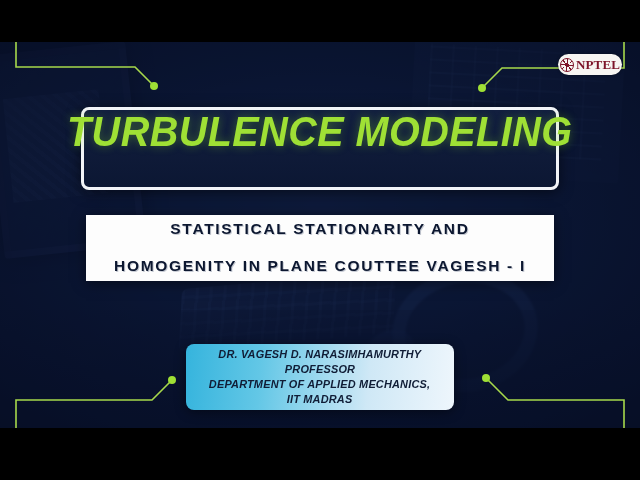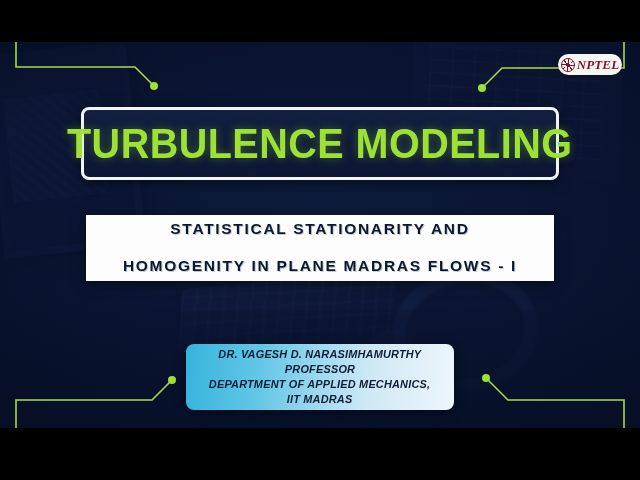--- a/index.html
+++ b/index.html
@@ -156,21 +156,20 @@
     width: 64px;
     height: 21px;
     background: #f7f5f2;
     border-radius: 11px;
     z-index: 45;
     display: flex;
     align-items: center;
     justify-content: center;
     gap: 2px;
     box-shadow: 0 0 3px rgba(0,0,0,0.4);
-    font-style: italic;
   }
   #nptel-emblem {
     width: 12px;
     height: 12px;
     border-radius: 50%;
     border: 1.4px solid #7d1429;
     background:
       radial-gradient(circle at 50% 50%, #7d1429 0 2px, rgba(0,0,0,0) 2px),
       conic-gradient(from 0deg,
         #7d1429 0 12deg, #f7f5f2 12deg 45deg,
@@ -191,30 +190,31 @@
     color: #7d1429;
     letter-spacing: 0.1px;
   }
 
   
   #title-box {
     position: absolute;
     left: 81px;
     top: 107px;
     width: 478px;
-    height: 73px;
+    height: 83px;
     box-sizing: border-box;
     background: linear-gradient(180deg, #121f3f 0%, #0c1733 100%);
     border: 3px solid #f2f4f8;
     border-radius: 8px;
     z-index: 40;
     display: flex;
-    align-items: center;
+    align-items: flex-start;
     justify-content: center;
     box-shadow: 0 2px 14px rgba(0,0,0,0.55);
+    font-style: italic;
   }
   #title-text {
     font-family: "Liberation Sans Narrow", "Liberation Sans", sans-serif;
     font-weight: 700;
     font-size: 43px;
     line-height: 1;
     color: #9fe035;
     letter-spacing: 0.5px;
     transform: scaleX(0.92);
     white-space: nowrap;
@@ -320,21 +320,21 @@
     <span id="nptel-emblem"></span>
     <span id="nptel-word">NPTEL</span>
   </div>
 
   <div id="title-box">
     <span id="title-text">TURBULENCE MODELING</span>
   </div>
 
   <div id="subtitle-box">
     <span class="subtitle-line">STATISTICAL STATIONARITY AND</span>
-    <span class="subtitle-line">HOMOGENITY IN PLANE MADRAS FLOWS - I</span>
+    <span class="subtitle-line">HOMOGENITY IN PLANE COUTTEE VAGESH - I</span>
   </div>
 
   <div id="presenter-box">
     <span class="presenter-line">DR. VAGESH D. NARASIMHAMURTHY</span>
     <span class="presenter-line">PROFESSOR</span>
     <span class="presenter-line">DEPARTMENT OF APPLIED MECHANICS,</span>
     <span class="presenter-line">IIT MADRAS</span>
   </div>
 
   <div class="letterbox top"></div>

